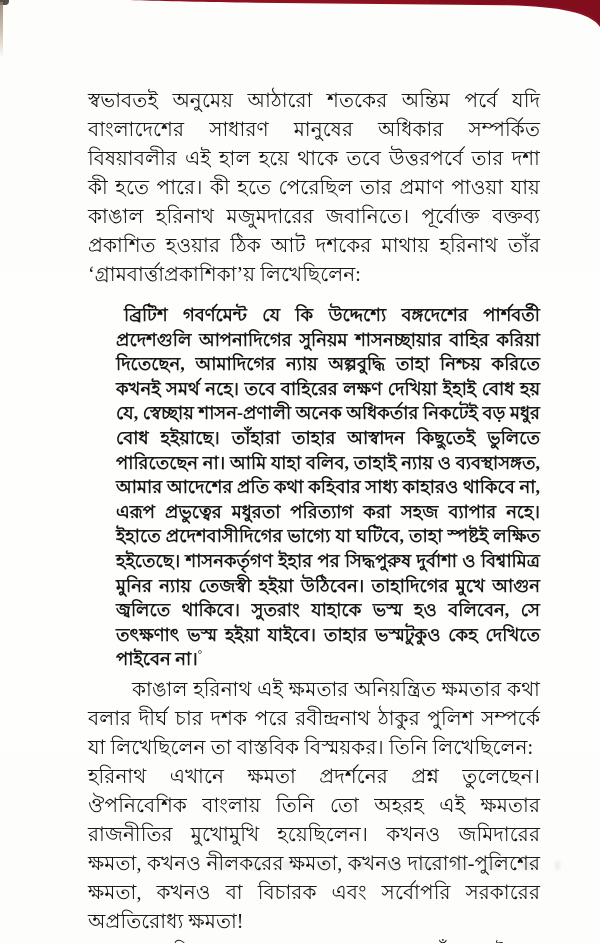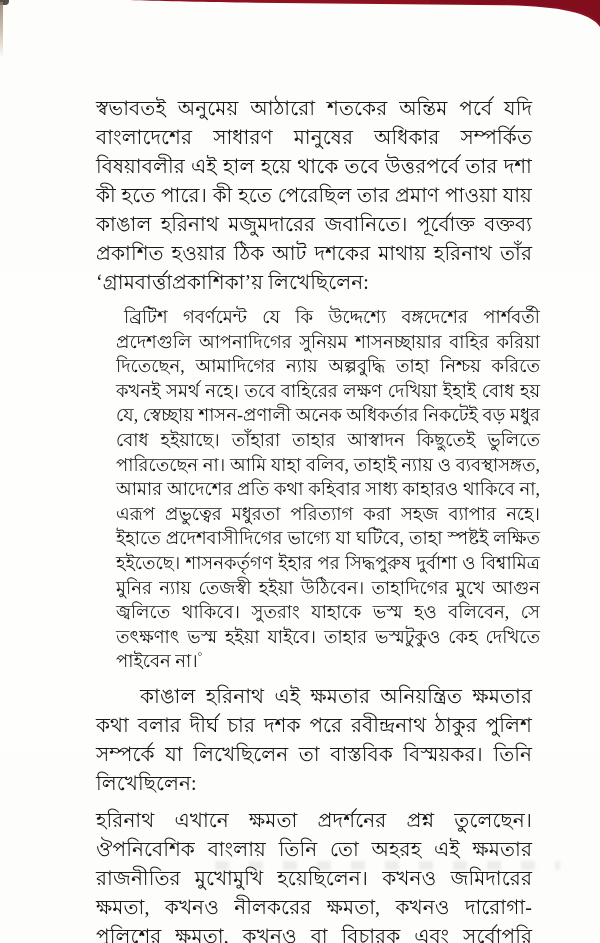--- a/index.html
+++ b/index.html
@@ -42,33 +42,34 @@
       rgba(120,120,118,0.35) 0 14px, rgba(255,255,255,0) 14px 34px);
     filter: blur(1.5px);
     opacity: 0.35;
   }
   .text-block {
     position: absolute;
     left: 88px; top: 86px;
     width: 452px;
   }
   .body-para {
-    margin: 8px;
+    margin: 0;
     font-size: 20px;
     line-height: 29px;
     text-align: justify;
     letter-spacing: 0.1px;
   }
   .first-indent { text-indent: 44px; }
   .quote {
-    margin: 1px 0 3px 28px;
+    margin: 14px 0 3px 28px;
     font-size: 18px;
     line-height: 24.6px;
     text-align: justify;
     text-indent: 8px;
+    font-weight: bold;
   }
   .quote-2 {
     margin: 2px 0 0 18px;
     font-size: 18.5px;
     line-height: 26px;
     text-align: justify;
     text-align-last: justify;
     text-indent: 55px;
   }
   sup.footnote-mark {

